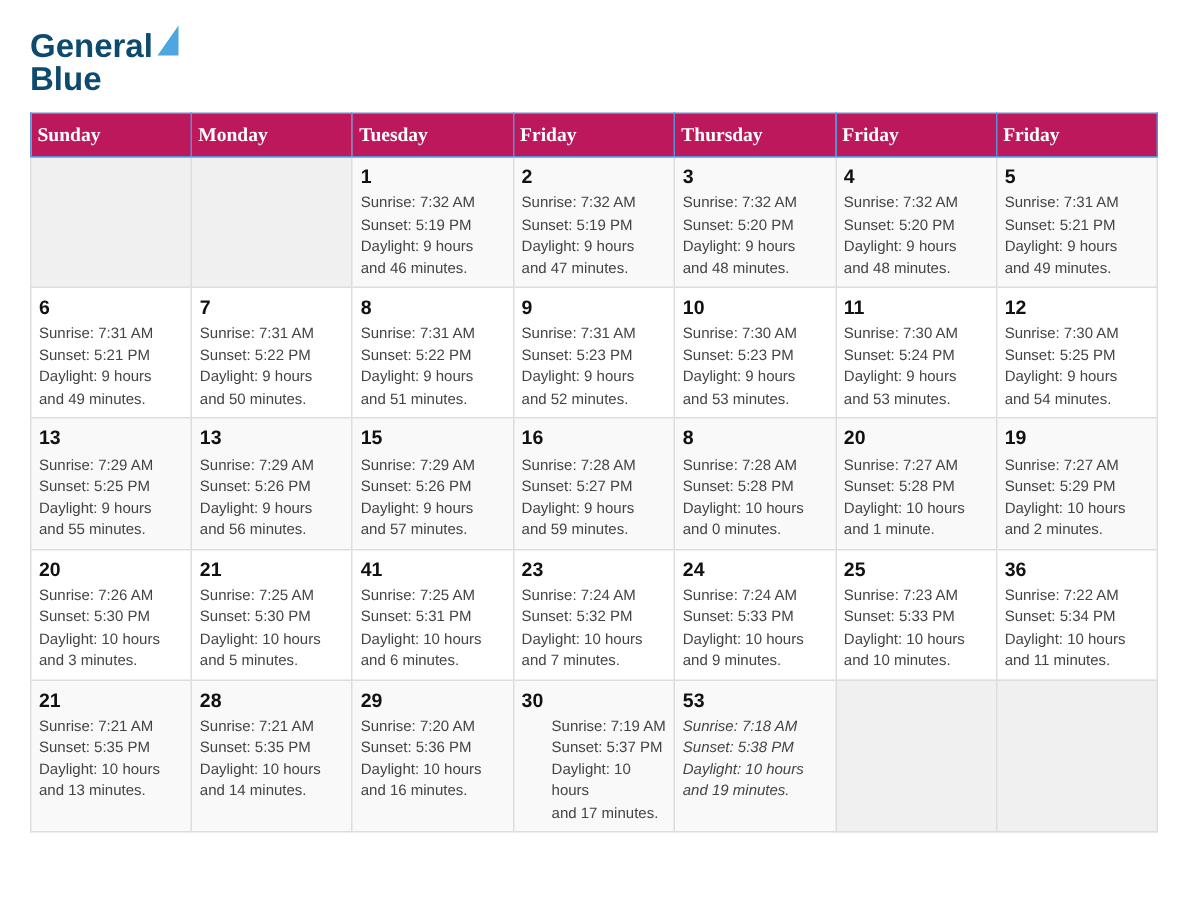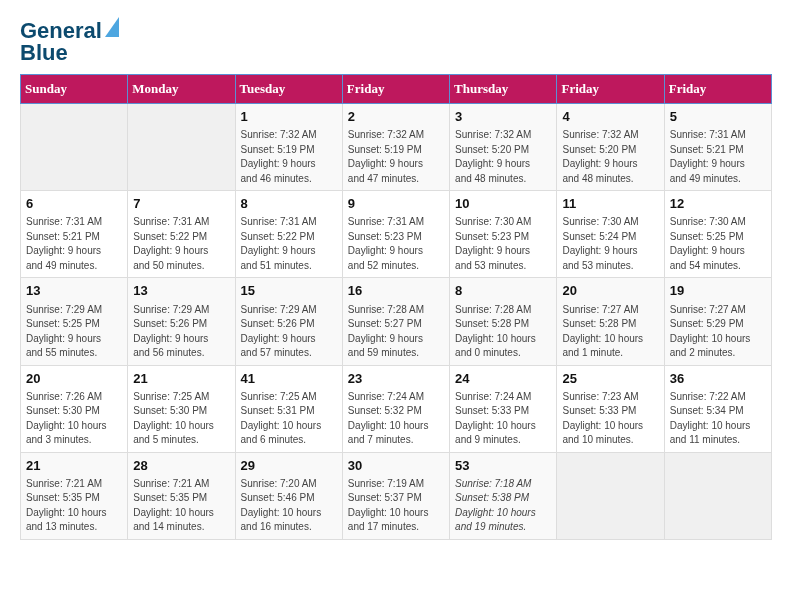--- a/index.html
+++ b/index.html
@@ -335,27 +335,27 @@
         <td>
           <span class="day-number">28</span>
           <div class="day-detail" style="white-space: pre-line;">Sunrise: 7:21 AM
 Sunset: 5:35 PM
 Daylight: 10 hours
 and 14 minutes.</div>
         </td>
         <td>
           <span class="day-number">29</span>
           <div class="day-detail" style="white-space: pre-line;">Sunrise: 7:20 AM
-Sunset: 5:46 PM
+Sunset: 5:36 PM
 Daylight: 10 hours
 and 16 minutes.</div>
         </td>
         <td>
           <span class="day-number">30</span>
-          <div class="day-detail" style="white-space: pre-line;">Sunrise: 7:19 AM
+          <div class="day-detail" style="white-space: pre-line; margin-left: 20px;">Sunrise: 7:19 AM
 Sunset: 5:37 PM
 Daylight: 10 hours
 and 17 minutes.</div>
         </td>
         <td>
           <span class="day-number">53</span>
           <div class="day-detail" style="white-space: pre-line; font-style: italic;">Sunrise: 7:18 AM
 Sunset: 5:38 PM
 Daylight: 10 hours
 and 19 minutes.</div>

